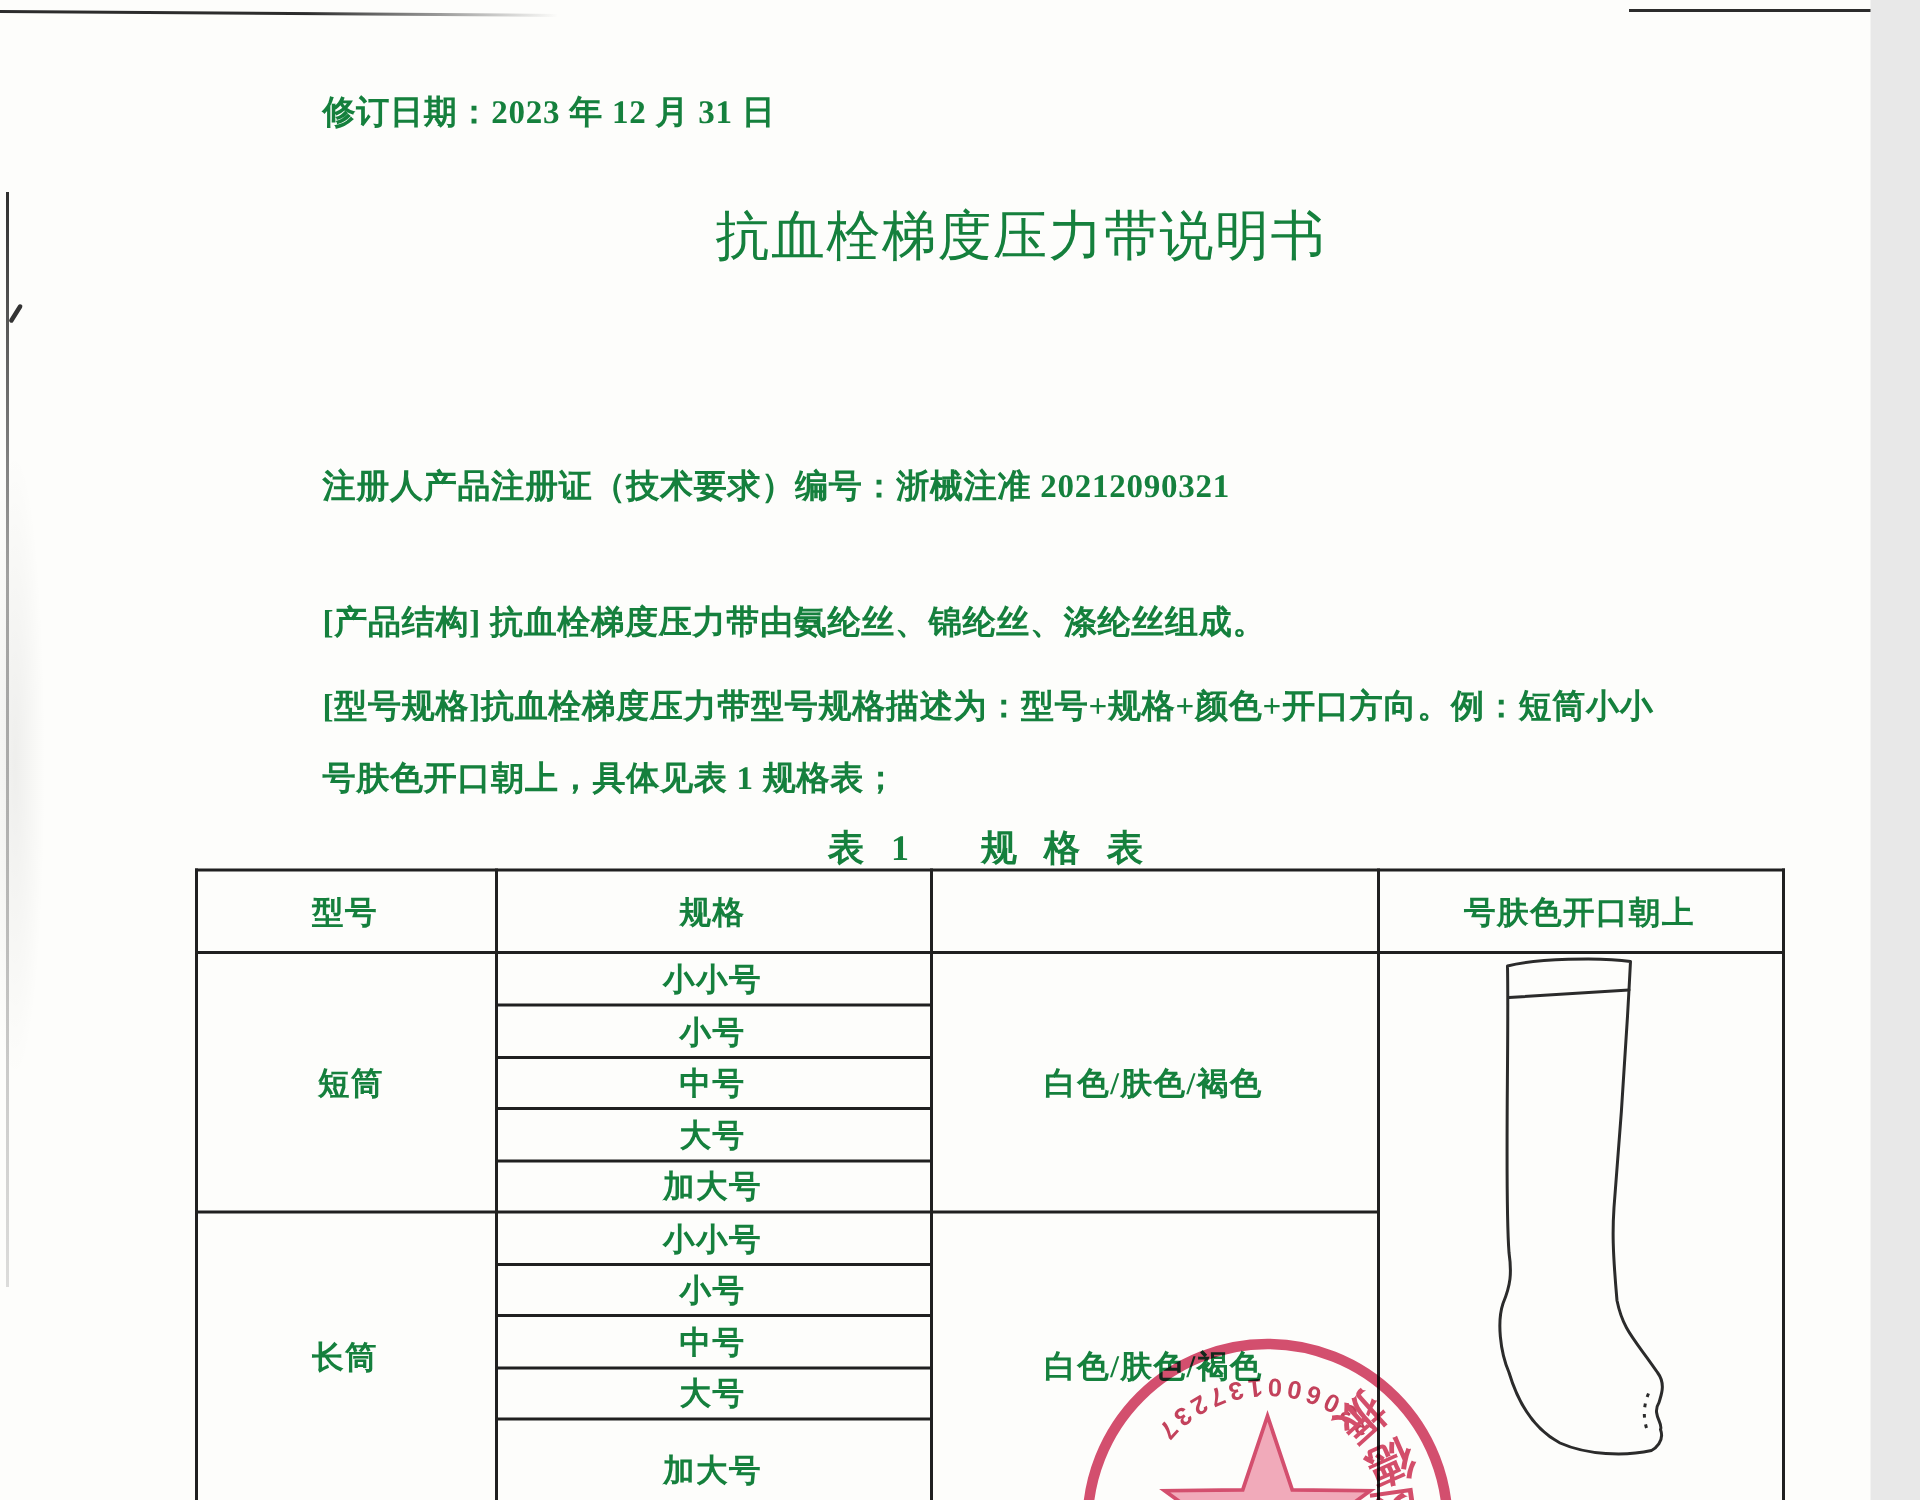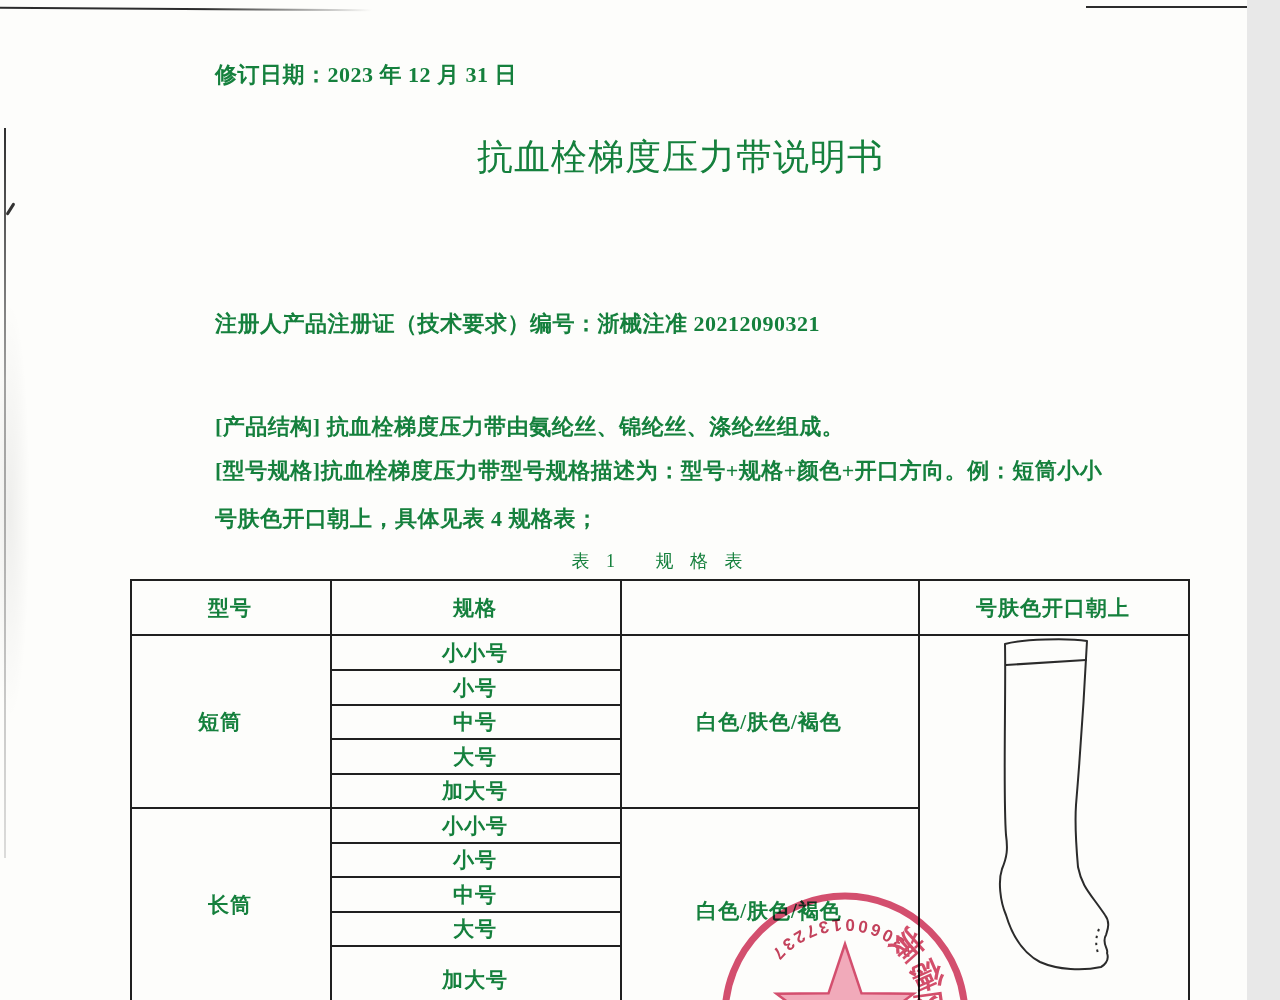--- a/index.html
+++ b/index.html
@@ -7,21 +7,21 @@
     position:relative;
     width:1247px;height:1000px;
     background:#fdfdfb;
     overflow:hidden;
     font-family:"Liberation Serif","DejaVu Serif",serif;
     color:#15803d;
   }
   .t{position:absolute;white-space:nowrap;}
   .body-text{font-size:22px;font-weight:600;letter-spacing:0.5px;}
   .doc-title{font-size:36px;font-weight:400;letter-spacing:1px;}
-  .caption{font-size:18px;font-weight:400;letter-spacing:6px;}
+  .caption{font-size:24px;font-weight:700;letter-spacing:6px;}
   .hline{position:absolute;background:#202020;height:2px;}
   .vline{position:absolute;background:#202020;width:2px;}
   .cell{
     position:absolute;display:flex;align-items:center;justify-content:center;
     font-size:21px;font-weight:600;letter-spacing:1px;
   }
   .artifact{position:absolute;background:#3a3a3a;}
   .smudge{position:absolute;pointer-events:none;}
   .stamp-svg{position:absolute;left:690px;top:870px;mix-blend-mode:multiply;opacity:0.88;}
   .sock-svg{position:absolute;left:918px;top:635px;}
@@ -40,25 +40,25 @@
   <div class="artifact" style="left:9px;top:202px;width:3px;height:14px;border-radius:2px;background:#333;transform:rotate(32deg);"></div>
   <div class="smudge" style="left:-10px;top:300px;width:40px;height:420px;background:radial-gradient(closest-side,rgba(0,0,0,0.06),rgba(0,0,0,0));"></div>
 
   <div class="t body-text" style="left:215px;top:60px;">修订日期：2023 年 12 月 31 日</div>
 
   <div class="t doc-title" style="left:477px;top:133px;">抗血栓梯度压力带说明书</div>
 
 
   <div class="t body-text" style="left:215px;top:309px;">注册人产品注册证（技术要求）编号：浙械注准 20212090321</div>
 
-  <div class="t body-text" style="left:215px;top:412px;text-align:right;">[产品结构] 抗血栓梯度压力带由氨纶丝、锦纶丝、涤纶丝组成。</div>
+  <div class="t body-text" style="left:215px;top:400px;text-align:right;">[产品结构] 抗血栓梯度压力带由氨纶丝、锦纶丝、涤纶丝组成。</div>
 
   <div class="t body-text" style="left:215px;top:456px;">[型号规格]抗血栓梯度压力带型号规格描述为：型号+规格+颜色+开口方向。例：短筒小小</div>
 
-  <div class="t body-text" style="left:215px;top:504px;">号肤色开口朝上，具体见表 4 规格表；</div>
+  <div class="t body-text" style="left:215px;top:504px;">号肤色开口朝上，具体见表 1 规格表；</div>
 
   <div class="t caption" style="left:660px;top:549px;transform:translateX(-50%);">表 1　 规 格 表</div>
 
   <div class="hline" style="left:130px;top:579px;width:1060px;"></div>
   <div class="hline" style="left:130px;top:634px;width:1060px;"></div>
   <div class="hline" style="left:130px;top:807px;width:788px;"></div>
 
   <div class="hline" style="left:330px;top:669px;width:290px;"></div>
   <div class="hline" style="left:330px;top:704px;width:290px;"></div>
   <div class="hline" style="left:330px;top:738px;width:290px;"></div>
@@ -71,21 +71,21 @@
   <div class="vline" style="left:130px;top:579px;height:421px;"></div>
   <div class="vline" style="left:330px;top:579px;height:421px;"></div>
   <div class="vline" style="left:620px;top:579px;height:421px;"></div>
   <div class="vline" style="left:918px;top:579px;height:421px;"></div>
   <div class="vline" style="left:1188px;top:579px;height:421px;"></div>
 
   <div class="cell" style="left:130px;top:581px;width:200px;height:53px;">型号</div>
   <div class="cell" style="left:330px;top:581px;width:290px;height:53px;">规格</div>
   <div class="cell" style="left:918px;top:581px;width:270px;height:53px;">号肤色开口朝上</div>
 
-  <div class="cell" style="left:120px;top:636px;width:200px;height:171px;">短筒</div>
+  <div class="cell" style="left:134px;top:636px;width:200px;height:171px;">短筒</div>
   <div class="cell" style="left:330px;top:636px;width:290px;height:33px;">小小号</div>
   <div class="cell" style="left:330px;top:671px;width:290px;height:33px;">小号</div>
   <div class="cell" style="left:330px;top:706px;width:290px;height:32px;">中号</div>
   <div class="cell" style="left:330px;top:740px;width:290px;height:33px;">大号</div>
   <div class="cell" style="left:330px;top:775px;width:290px;height:32px;">加大号</div>
   <div class="cell" style="left:620px;top:636px;width:298px;height:171px;">白色/肤色/褐色</div>
 
   <div class="cell" style="left:130px;top:809px;width:200px;height:191px;">长筒</div>
   <div class="cell" style="left:330px;top:809px;width:290px;height:33px;">小小号</div>
   <div class="cell" style="left:330px;top:844px;width:290px;height:32px;">小号</div>

